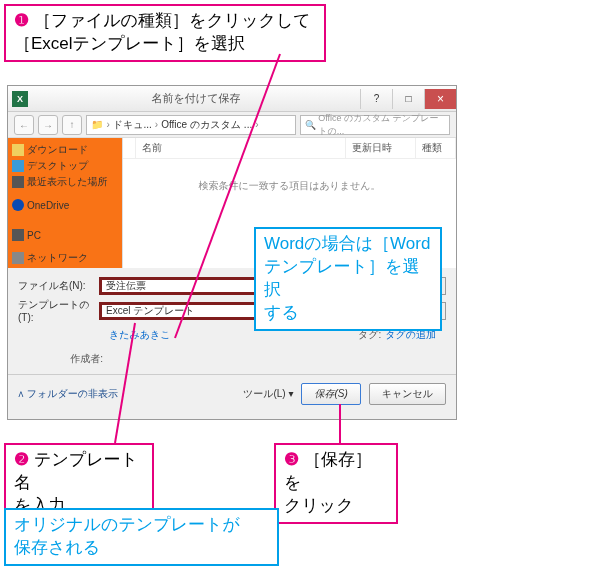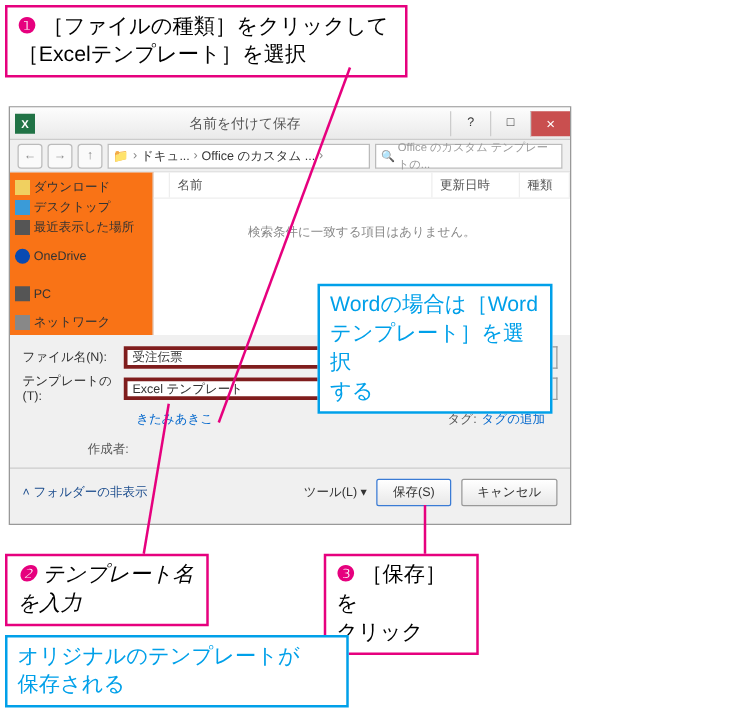--- a/index.html
+++ b/index.html
@@ -76,21 +76,21 @@
   .row .lbl{width:75px;text-align:left;color:#333;}
   .row .field{flex:1;height:18px;border:3px solid #7f1d1d;background:#fff;padding:0 4px;display:flex;align-items:center;font-size:10px;}
   .row .dd{width:14px;height:18px;border:1px solid #999;border-left:none;background:#eee;display:flex;align-items:center;justify-content:center;font-size:8px;color:#555;}
   .metarow{display:flex;font-size:10px;color:#555;padding:2px 10px;}
   .metarow .ml{width:75px;text-align:right;margin-right:6px;margin-top:24px;}
   .metarow .link{color:#0066cc;}
   .bottombar{border-top:1px solid #ccc;padding:8px 10px;display:flex;align-items:center;gap:8px;font-size:10px;}
   .bottombar .hf{color:#1a4b8c;display:flex;align-items:center;gap:3px;}
   .bottombar .sp{flex:1;}
   .btn{height:22px;padding:0 12px;border:1px solid #999;background:linear-gradient(#fff,#e8e8e8);display:flex;align-items:center;font-size:10px;border-radius:2px;}
-  .btn.default{border-color:#3a7bd5;}
+  .btn.default{border-color:#3a7bd5;font-style:italic;}
   svg.line{position:absolute;top:0;left:0;width:600px;height:567px;pointer-events:none;}
 </style>
 </head>
 <body>
 
 <div class="callout magenta" style="left:4px;top:4px;width:322px;">
   <span class="num">❶</span>
   <span>［ファイルの種類］をクリックして</span><br>
   <span>［Excelテンプレート］を選択</span>
 </div>
@@ -202,27 +202,27 @@
       </div>
   </div>
 </div>
 
 <div class="callout cyan" style="left:254px;top:227px;width:188px;">
   <span>Wordの場合は［Word</span><br>
   <span>テンプレート］を選択</span><br>
   <span>する</span>
 </div>
 
-<div class="callout magenta" style="left:4px;top:443px;width:163px;font-style:italic;">
+<div class="callout magenta" style="left:4px;top:443px;width:150px;">
   <span class="num">❷</span>
   <span>テンプレート名</span><br>
   <span>を入力</span>
 </div>
 
-<div class="callout magenta" style="left:259px;top:443px;width:124px;">
+<div class="callout magenta" style="left:274px;top:443px;width:124px;">
   <span class="num">❸</span>
   <span>［保存］を</span><br>
   <span>クリック</span>
 </div>
 
 <div class="callout cyan" style="left:4px;top:508px;width:275px;">
   <span>オリジナルのテンプレートが</span><br>
   <span>保存される</span>
 </div>
 

